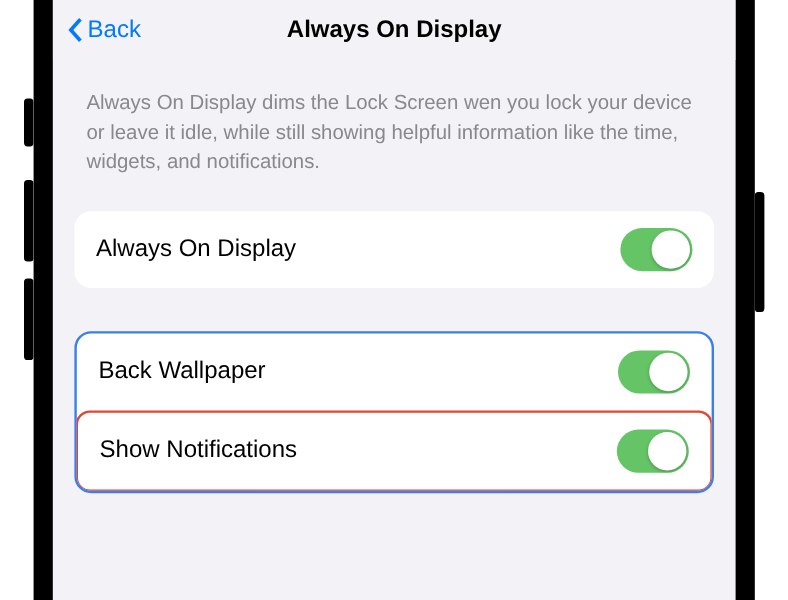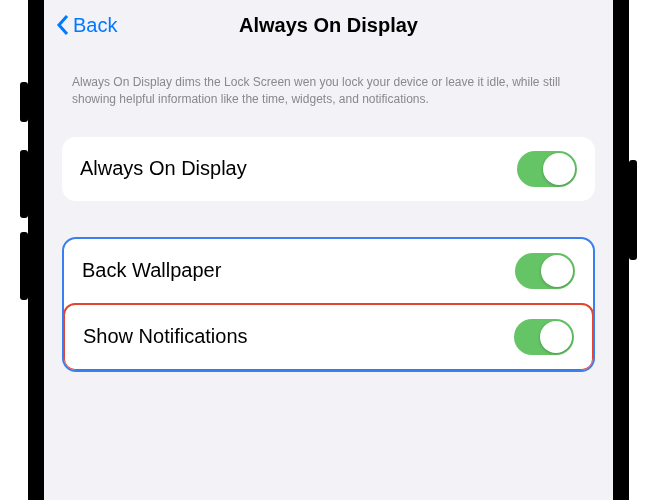--- a/index.html
+++ b/index.html
@@ -64,21 +64,21 @@
       font-size: 20px;
       color: #000;
       pointer-events: none;
     }
 
     .content {
       padding: 24px 18px 0 18px;
     }
     .description {
       color: #88888d;
-      font-size: 12px;
+      font-size: 17px;
       line-height: 1.45;
       padding: 0 10px;
       margin-bottom: 28px;
     }
     .group {
       background: #fff;
       border-radius: 14px;
       overflow: hidden;
       margin-bottom: 36px;
     }

